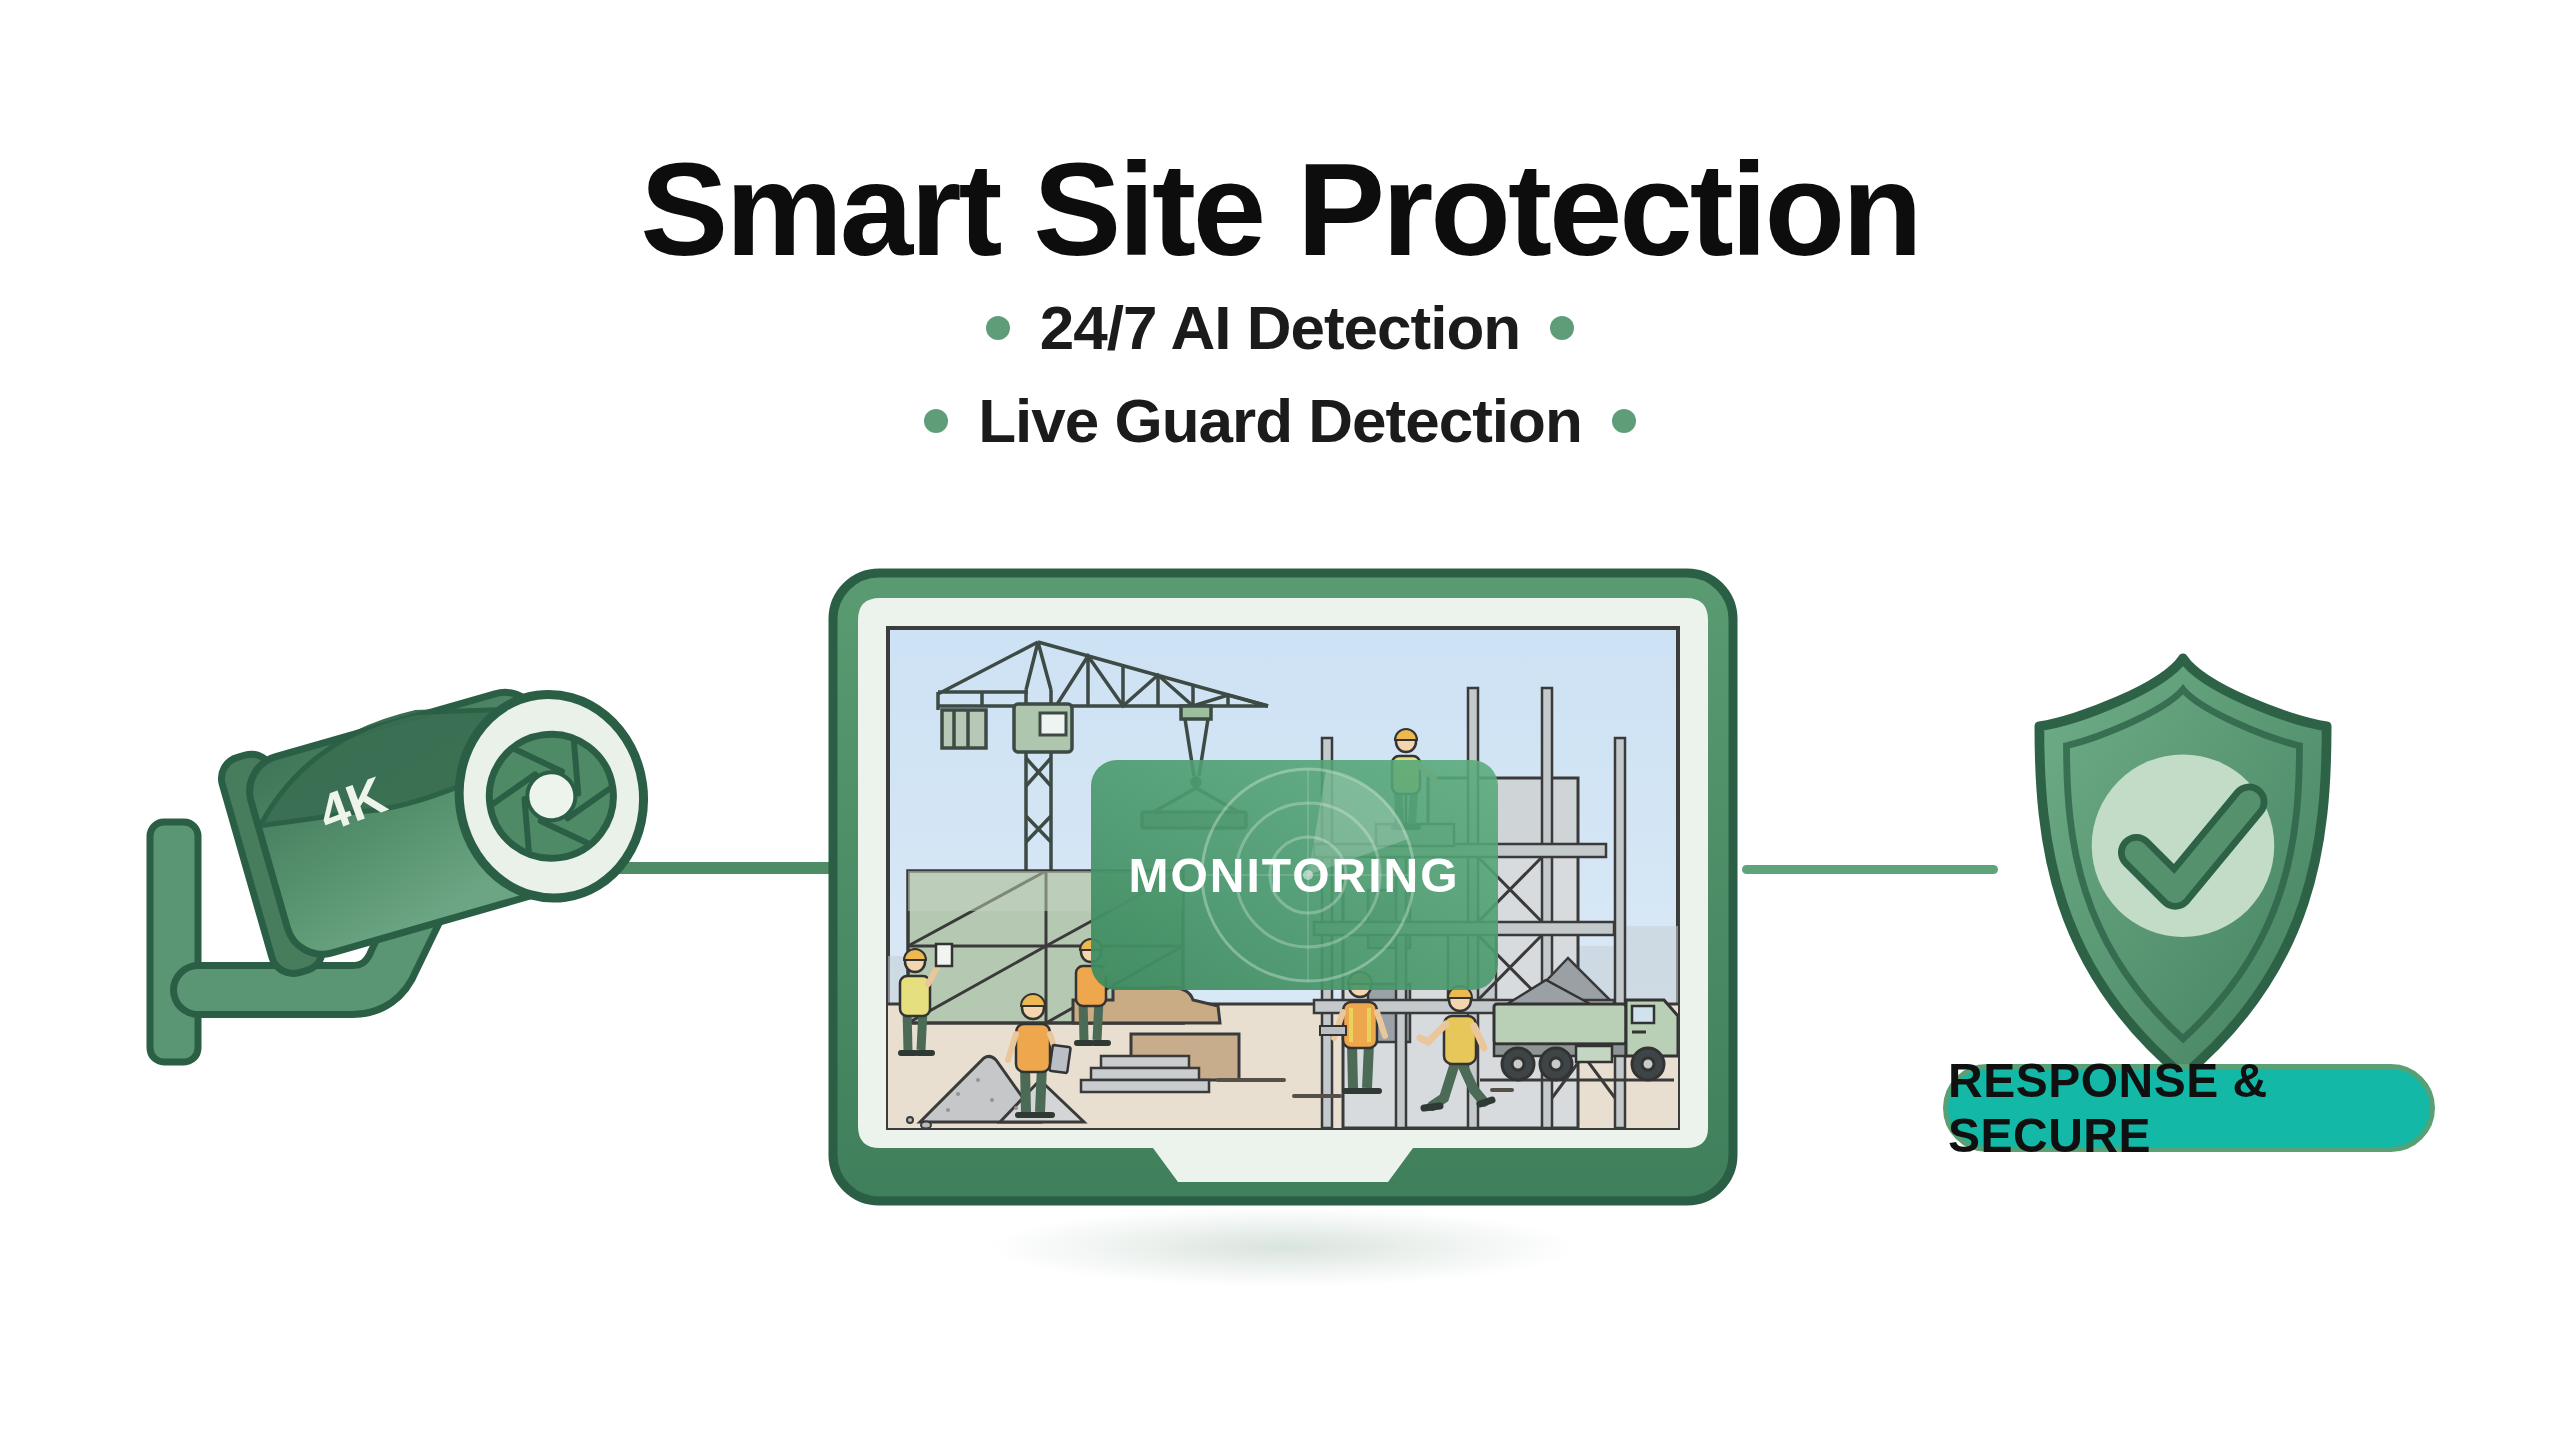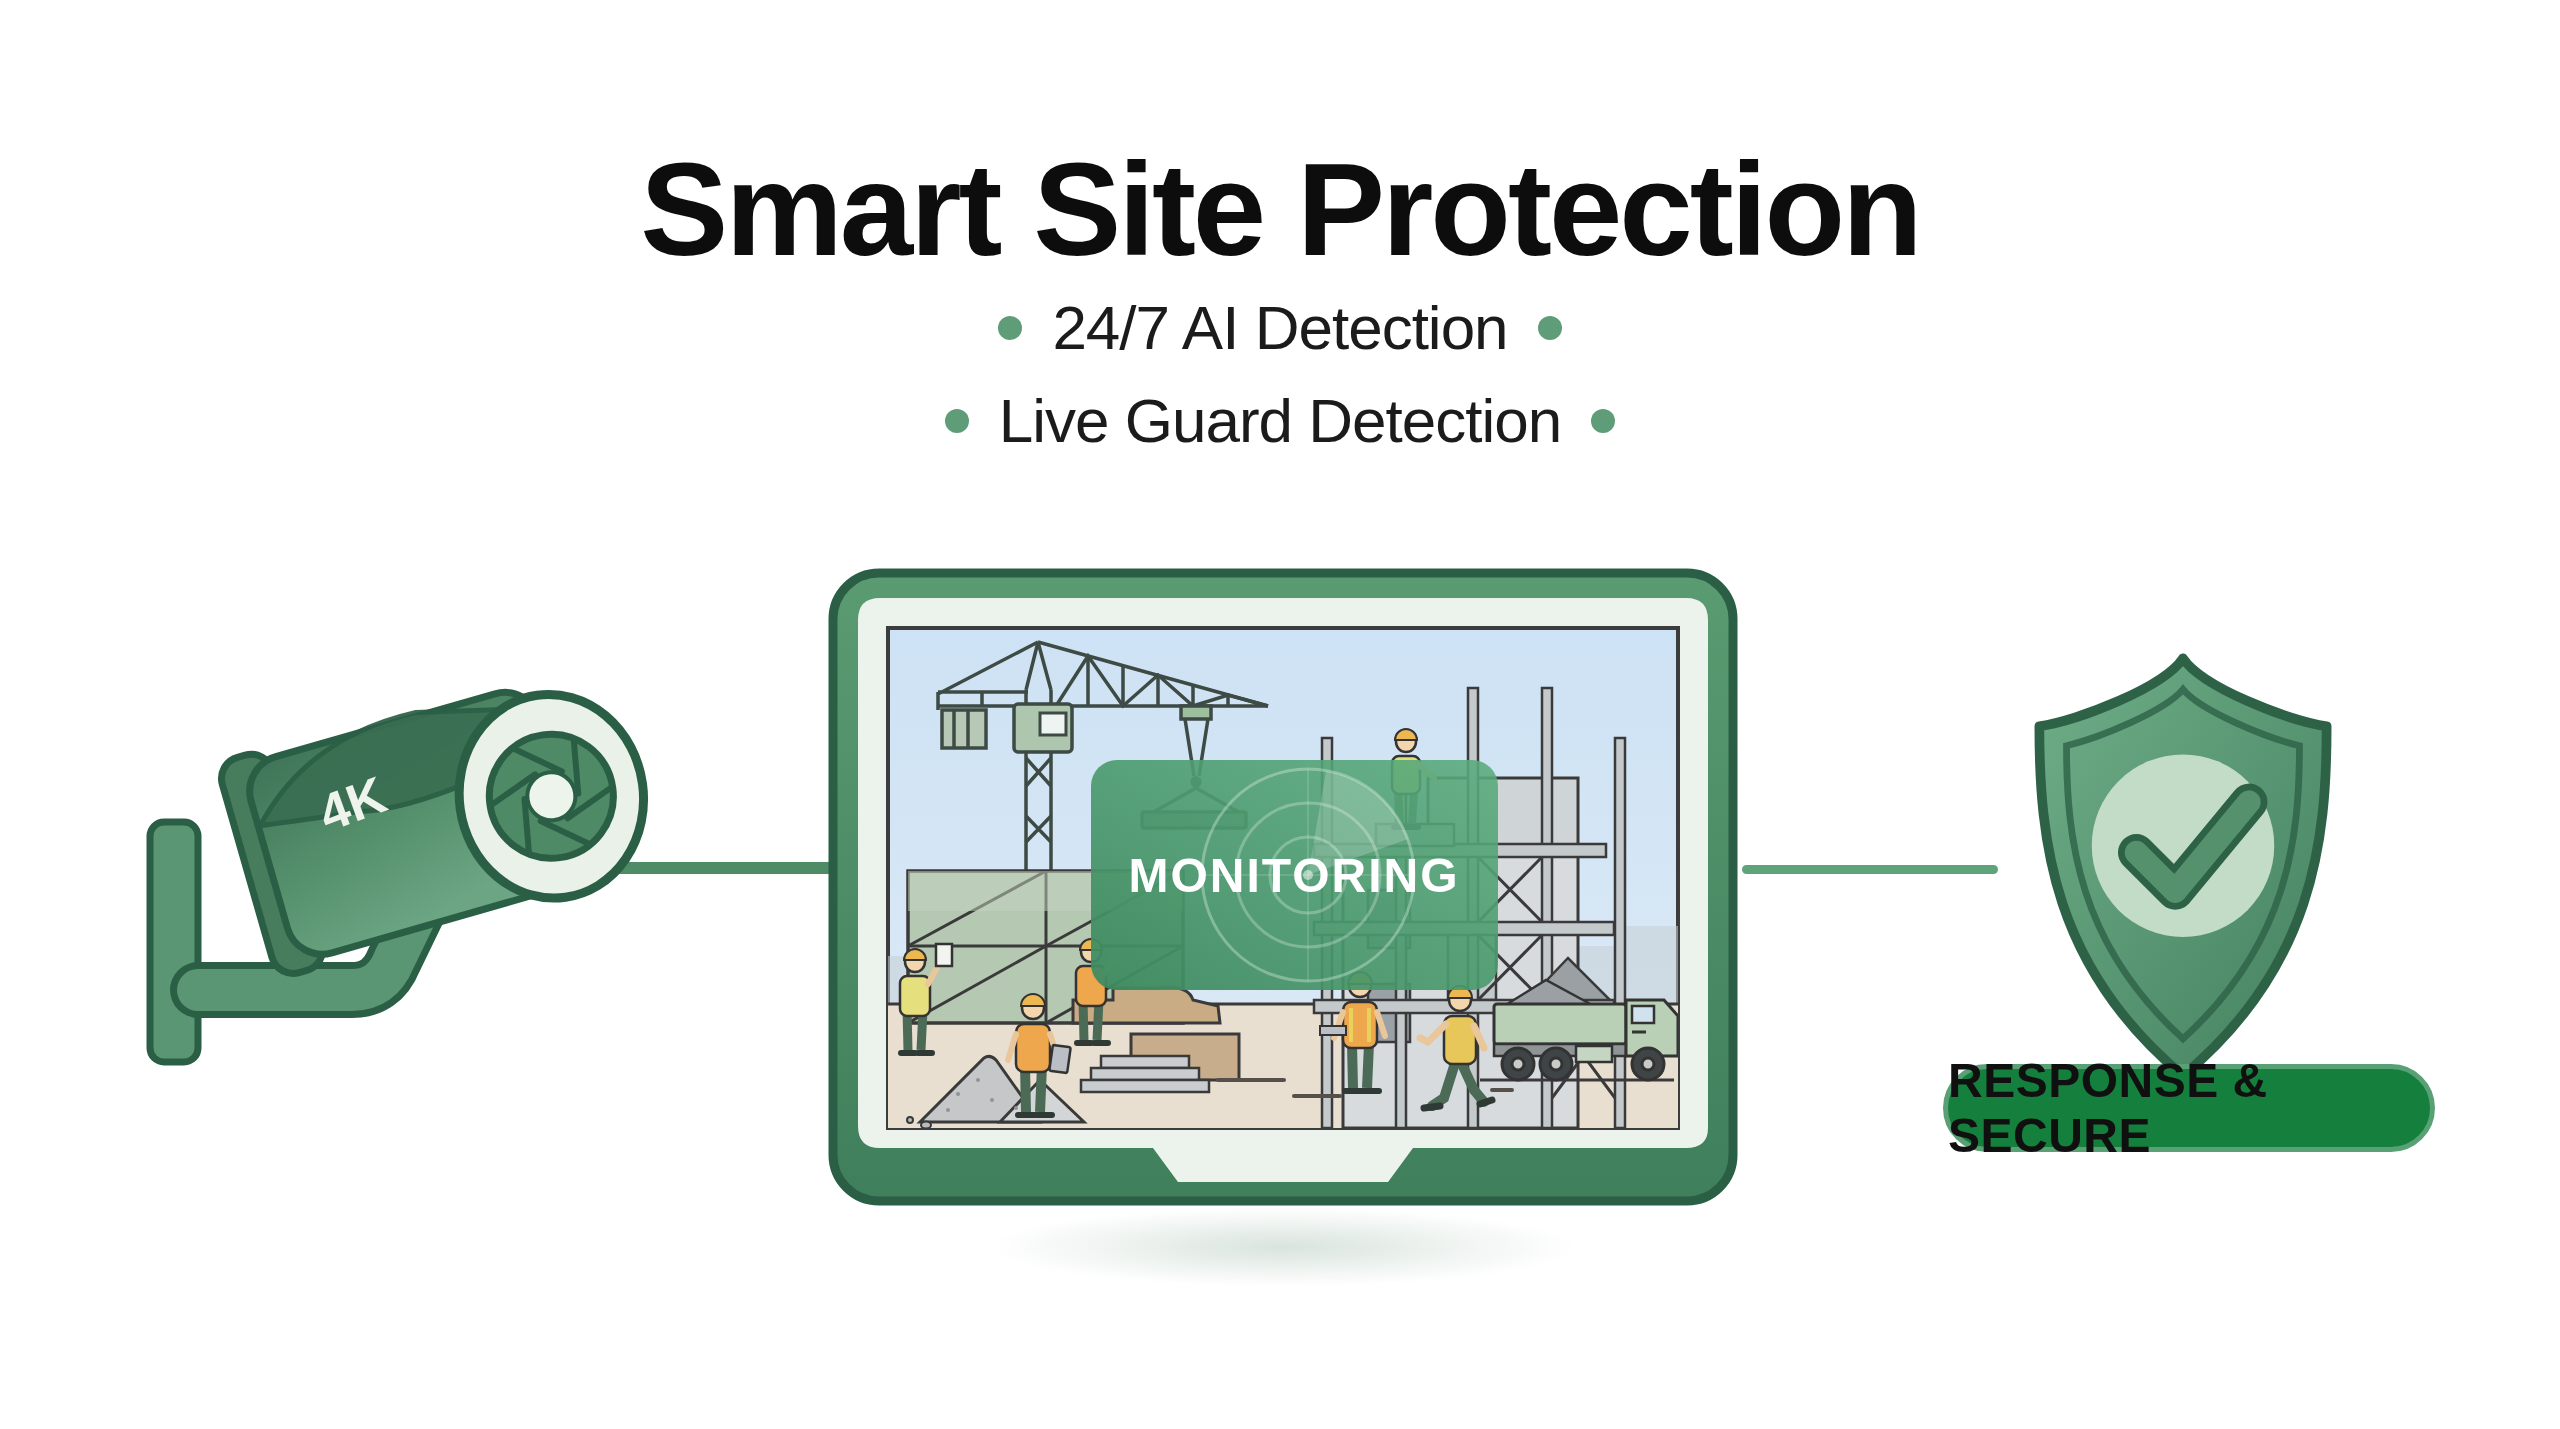--- a/index.html
+++ b/index.html
@@ -9,34 +9,34 @@
     font-family:"Liberation Sans", sans-serif;
   }
   .abs{position:absolute;}
   
   .title{
     top:96px;left:0;width:2560px;text-align:center;
     font-size:132px;font-weight:700;letter-spacing:-3px;color:#0d0d0d;margin-top:38px;
   }
   .bullets{top:292px;left:0;width:2560px;display:flex;flex-direction:column;align-items:center;gap:22px;}
   .bullet-row{display:flex;align-items:center;gap:30px;}
-  .bullet-row .txt{font-size:62px;font-weight:400;color:#1b1b1b;letter-spacing:-1px;}
+  .bullet-row .txt{font-size:62px;font-weight:700;color:#1b1b1b;letter-spacing:-1px;}
   .dot{width:24px;height:24px;border-radius:50%;background:#5f9d78;}
   
   .line-left{left:612px;top:862px;width:224px;height:12px;border-radius:6px;background:#4e8c66;}
   .line-right{left:1742px;top:865px;width:256px;height:9px;border-radius:5px;background:#5da47b;}
   
   .monitor-shadow{
     left:873px;top:1192px;width:820px;height:110px;border-radius:50%;
     background:radial-gradient(closest-side, rgba(130,165,145,0.30), rgba(130,165,145,0) 72%);
   }
   
   .pill{
     left:1943px;top:1064px;width:492px;height:88px;border-radius:46px;
-    background:#15803d;border:5px solid #59a075;box-sizing:border-box;
+    background:#14b8a6;border:5px solid #59a075;box-sizing:border-box;
     display:flex;align-items:center;justify-content:center;
     font-size:48px;font-weight:700;color:#101010;letter-spacing:0.5px;
   }
   svg text{font-family:"Liberation Sans", sans-serif;}
 </style>
 </head>
 <body>
 
 <div class="abs title">Smart Site Protection</div>
 

